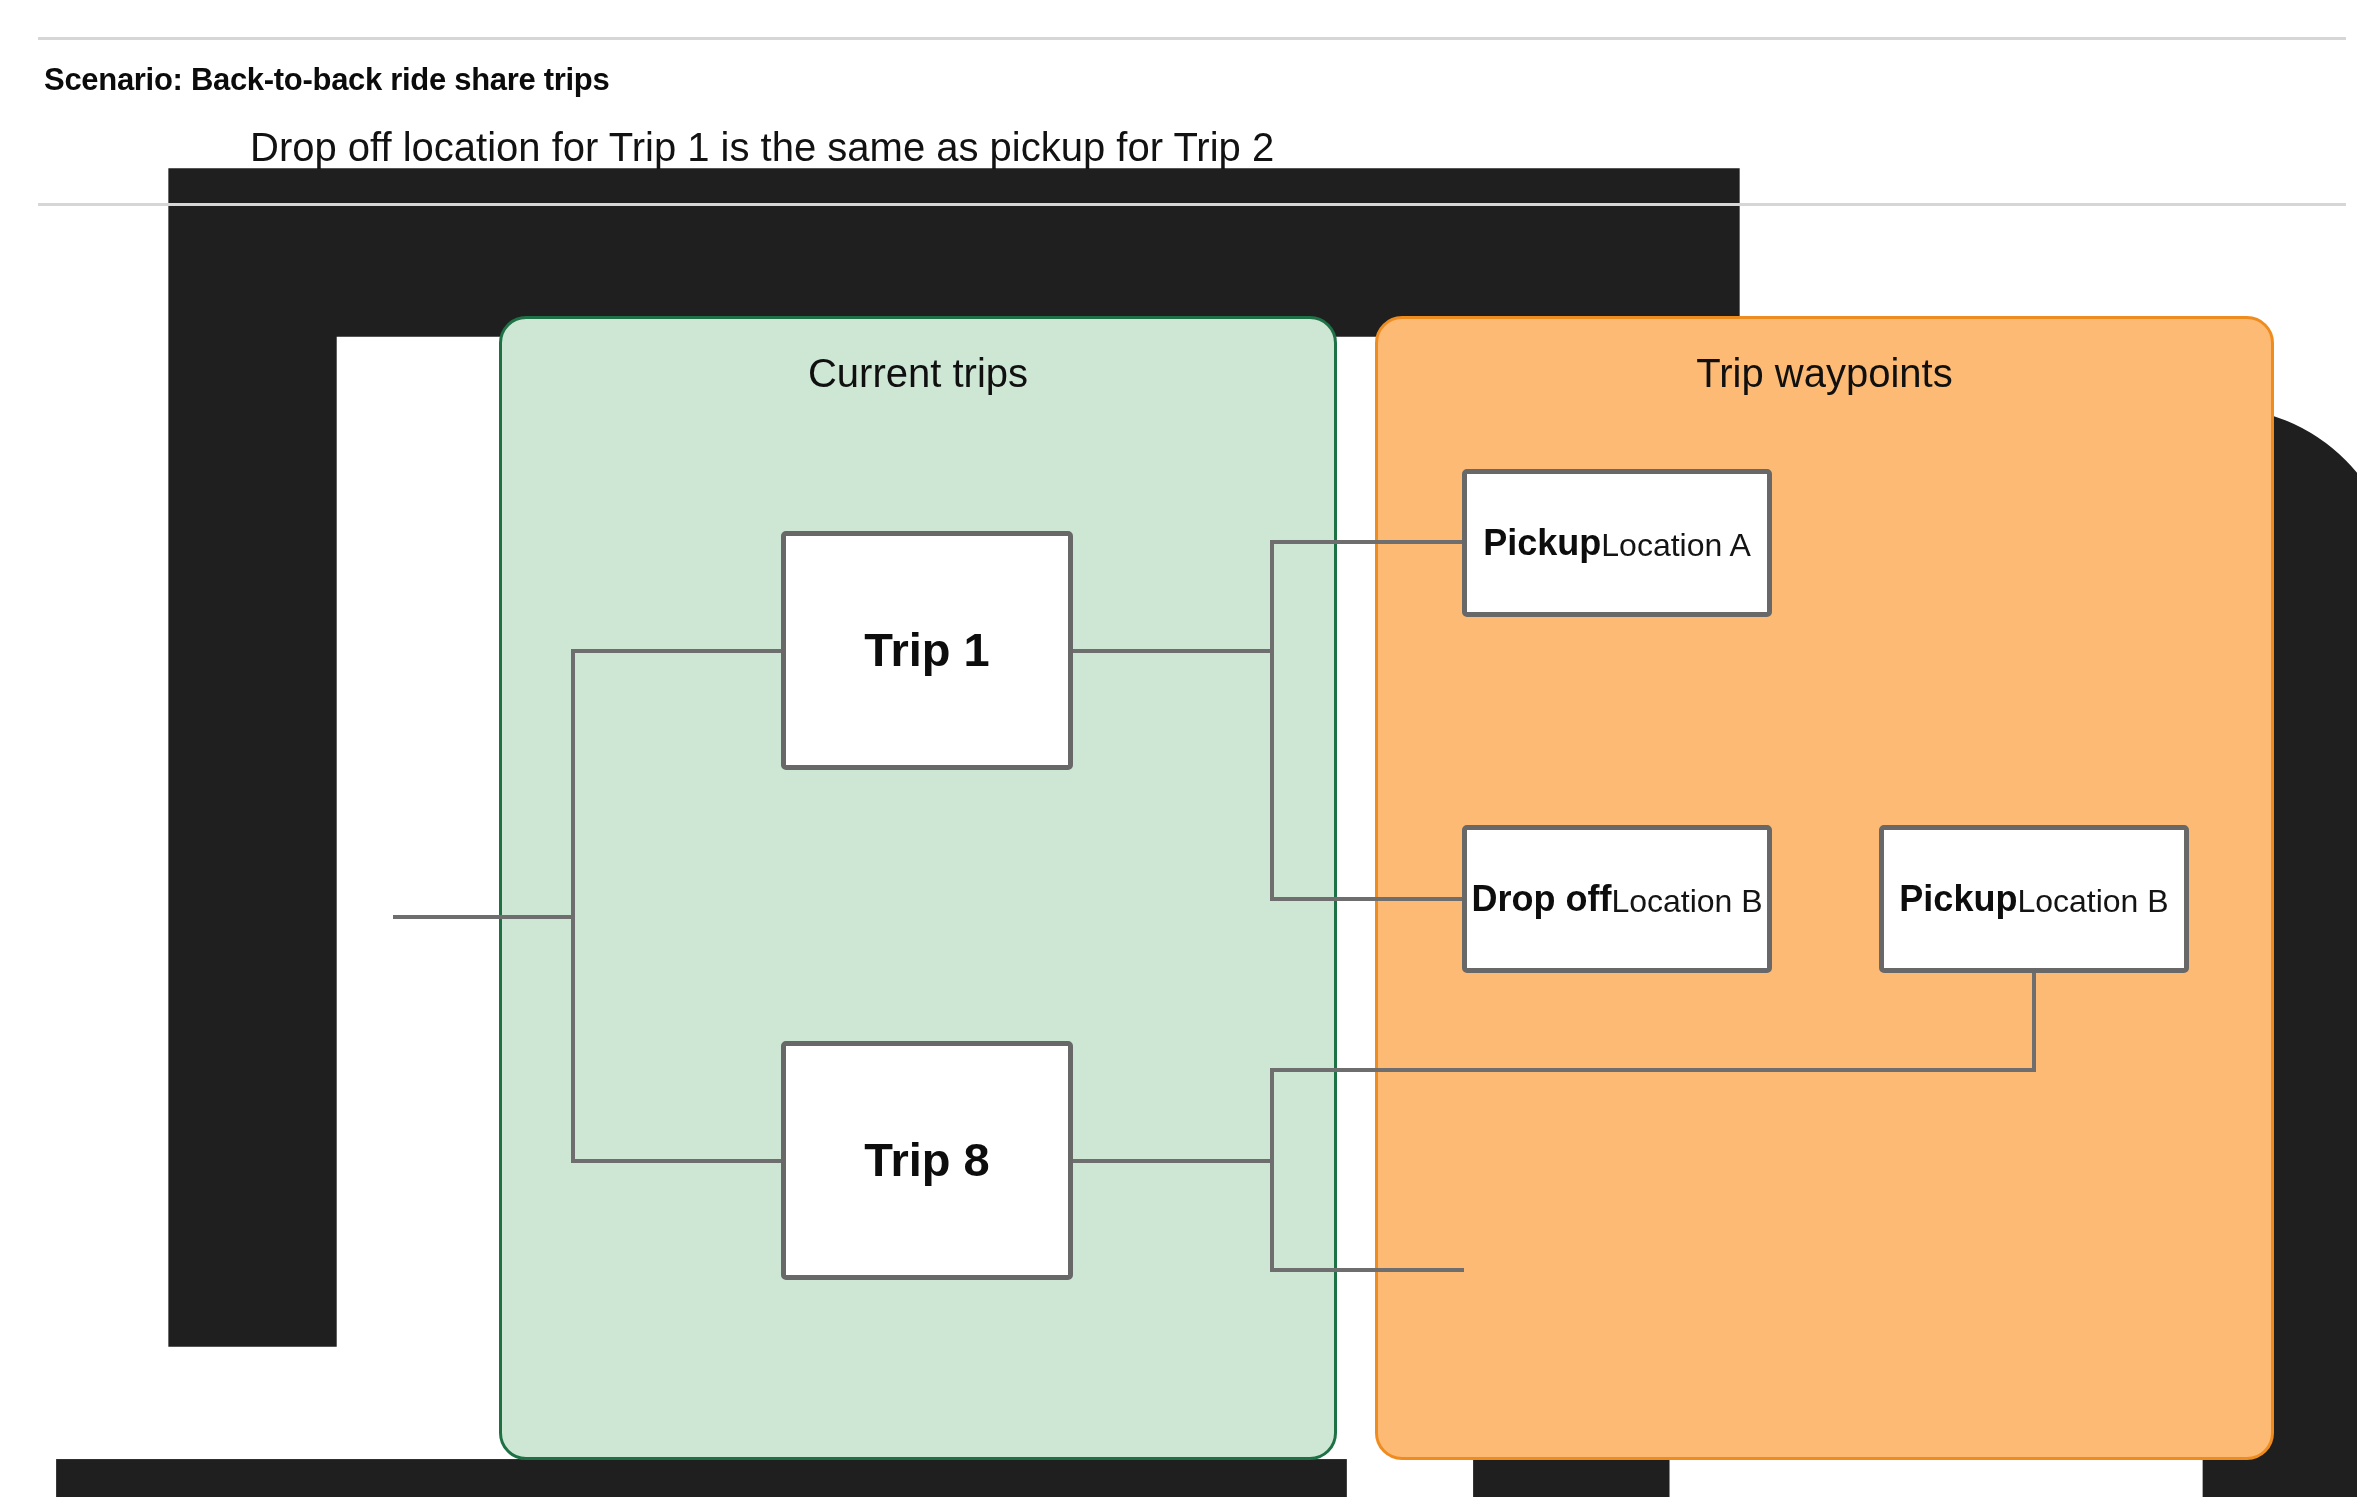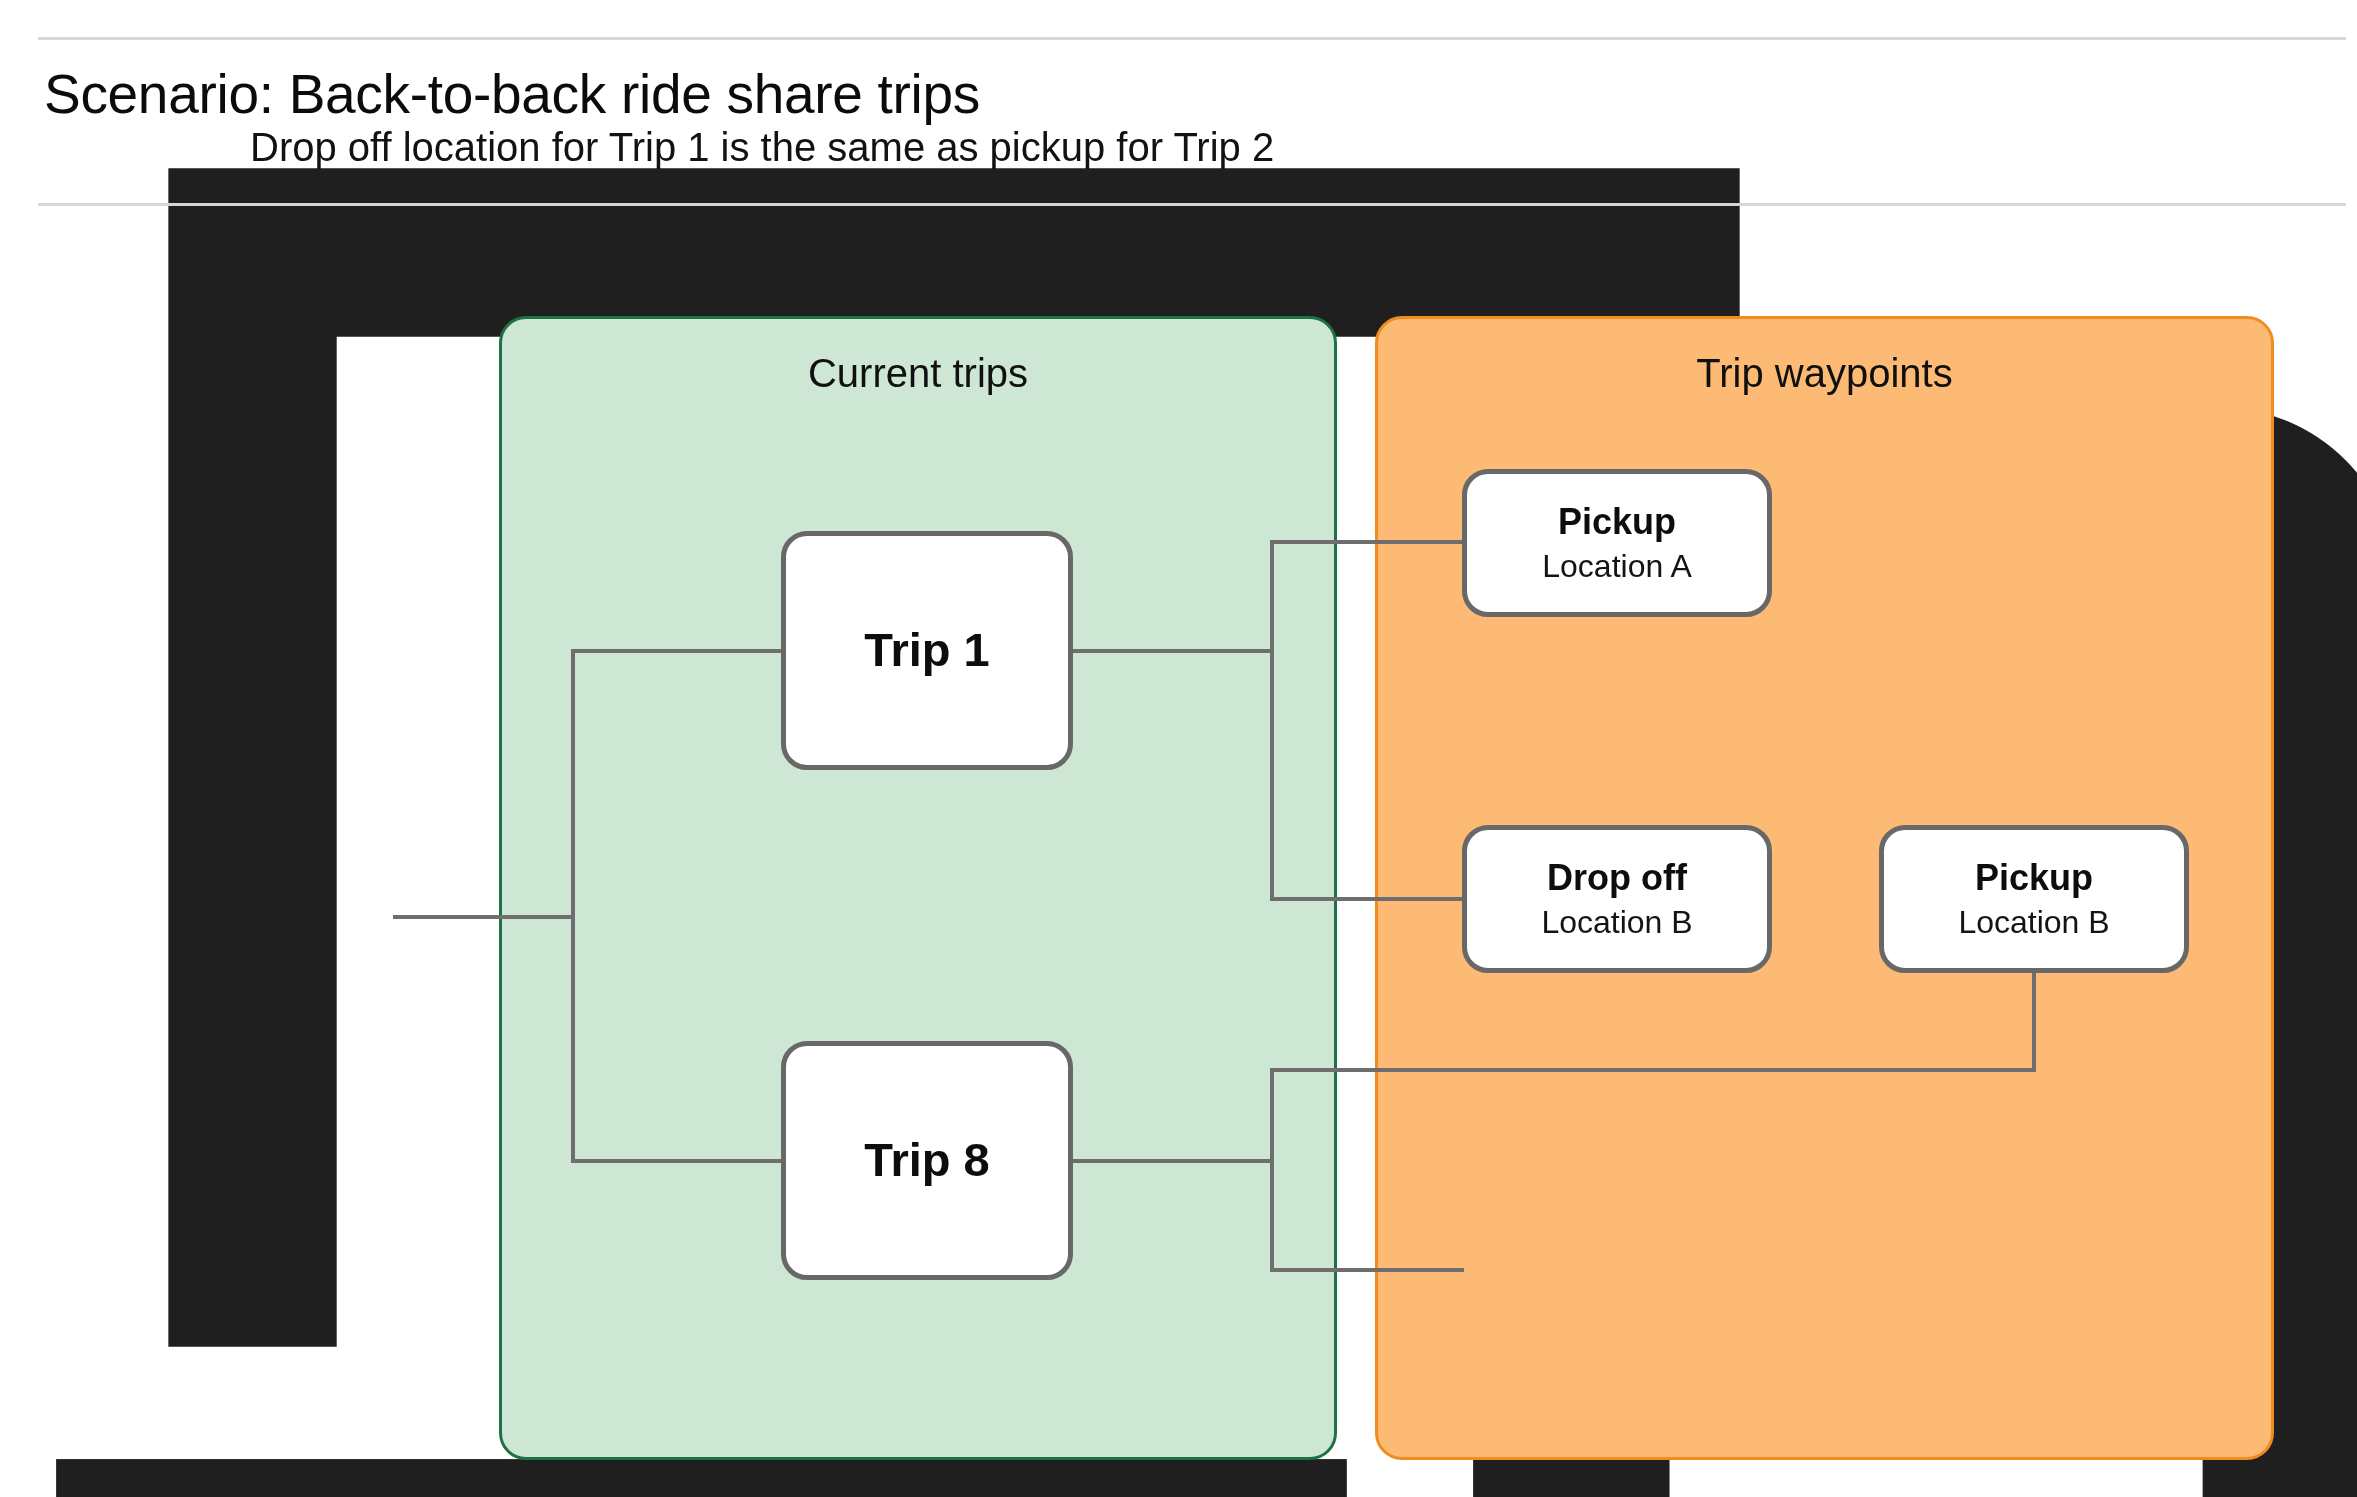--- a/index.html
+++ b/index.html
@@ -28,22 +28,22 @@
     height: 3px;
     background: #d6d6d6;
   }
   #rule-top    { top: 37px; }
   #rule-bottom { top: 203px; }
 
   #scenario-title {
     position: absolute;
     left: 44px;
     top: 62px;
-    font-size: 55px;
-    font-weight: 400;
+    font-size: 31px;
+    font-weight: 700;
     color: #0b0b0b;
     letter-spacing: -0.3px;
     white-space: nowrap;
   }
   #scenario-subtitle {
     position: absolute;
     left: 250px;
     top: 125px;
     font-size: 40px;
     font-weight: 400;
@@ -100,23 +100,22 @@
     stroke-linecap: square;
     stroke-linejoin: miter;
   }
 
   
   .node {
     position: absolute;
     box-sizing: border-box;
     background: #ffffff;
     border: 5px solid #686868;
-    border-radius: 26px;
+    border-radius: 5px;
     display: flex;
-    flex-direction: column;
     align-items: center;
     justify-content: center;
     text-align: center;
   }
   .node .title {
     font-size: 36px;
     font-weight: 700;
     color: #0d0d0d;
     line-height: 1.15;
   }

